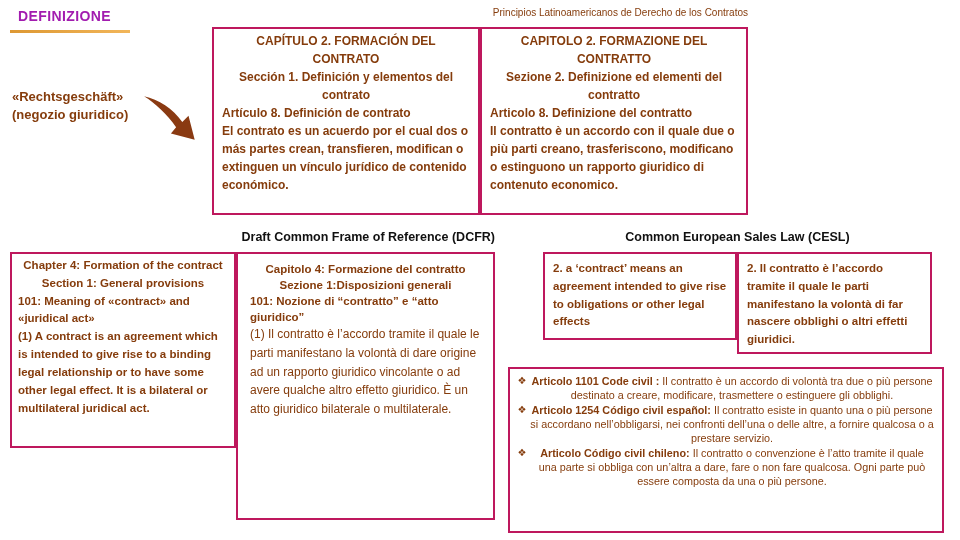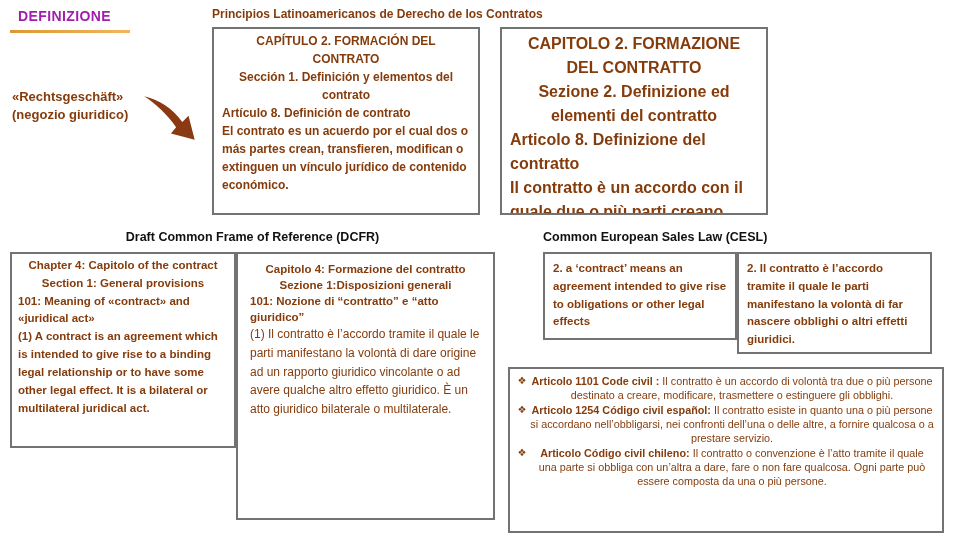--- a/index.html
+++ b/index.html
@@ -8,34 +8,34 @@
   .slide { position: relative; width: 960px; height: 540px; background: #ffffff; overflow: hidden; }
   .abs { position: absolute; }
   .maroon { color: #853C0C; }
 
   .title { left: 18px; top: 8px; font-size: 14px; font-weight: 700; color: #a21caf; letter-spacing: 0.4px; }
   .title-underline { left: 10px; top: 30px; width: 120px; height: 3px; background: linear-gradient(to right, #DD9833, #F2B65A); }
 
   .annotation { left: 12px; top: 88px; font-size: 13px; font-weight: 700; line-height: 1.35; }
   .arrow { left: 142px; top: 94px; }
 
-  .latam-header { left: 212px; top: 7px; width: 536px; text-align: left; font-weight: 700; font-size: 12px; }
+  .latam-header { left: 212px; top: 7px; width: 536px; text-align: right; font-weight: 400; font-size: 10px; }
 
-  .box { position: absolute; border: 2px solid #737373; background: #fff; overflow: hidden; }
+  .box { position: absolute; border: 2px solid #be185d; background: #fff; overflow: hidden; }
 
   .es-box { left: 212px; top: 27px; width: 268px; height: 188px; padding: 3px 8px; font-size: 12px; font-weight: 700; line-height: 1.5; }
-  .it-box { left: 500px; top: 27px; width: 268px; height: 188px; padding: 3px 8px; font-size: 16px; font-weight: 700; line-height: 1.5; }
+  .it-box { left: 480px; top: 27px; width: 268px; height: 188px; padding: 3px 8px; font-size: 12px; font-weight: 700; line-height: 1.5; }
   .center { text-align: center; }
 
-  .dcfr-header { left: 10px; top: 230px; width: 485px; text-align: center; font-weight: 700; font-size: 12.5px; color: #111; }
+  .dcfr-header { left: 10px; top: 230px; width: 485px; text-align: right; font-weight: 700; font-size: 12.5px; color: #111; }
   .dcfr-en-box { left: 10px; top: 252px; width: 226px; height: 196px; padding: 3px 6px; font-size: 11.5px; font-weight: 700; line-height: 1.55; }
   .dcfr-it-box { left: 236px; top: 252px; width: 259px; height: 268px; padding: 7px 12px; font-size: 11.5px; font-weight: 700; line-height: 1.4; }
   .dcfr-it-box .body-regular { font-weight: 400; line-height: 1.55; font-size: 12px; }
 
-  .cesl-header { left: 543px; top: 230px; width: 389px; font-weight: 700; font-size: 12.5px; color: #111; }
+  .cesl-header { left: 543px; top: 230px; width: 389px; text-align: center; font-weight: 700; font-size: 12.5px; color: #111; }
   .cesl-en-box { left: 543px; top: 252px; width: 194px; height: 88px; padding: 6px 8px; font-size: 11.5px; font-weight: 700; line-height: 1.55; }
   .cesl-it-box { left: 737px; top: 252px; width: 195px; height: 102px; padding: 6px 8px; font-size: 11.5px; font-weight: 700; line-height: 1.55; }
 
   .codes-box { left: 508px; top: 367px; width: 436px; height: 166px; padding: 5px 8px 5px 4px; font-size: 10.8px; line-height: 1.3; }
   .code-item { display: flex; margin-bottom: 1px; }
   .diamond { width: 16px; flex: none; text-align: center; font-size: 10px; line-height: 1.4; }
   .code-text { flex: 1; text-align: center; }
   .code-text b { font-weight: 700; }
 </style>
 </head>
@@ -67,21 +67,21 @@
   <div class="box it-box maroon">
     <div class="center">CAPITOLO 2. FORMAZIONE DEL CONTRATTO</div>
     <div class="center">Sezione 2. Definizione ed elementi del contratto</div>
     <div>Articolo 8. Definizione del contratto</div>
     <div>Il contratto è un accordo con il quale due o più parti creano, trasferiscono, modificano o estinguono un rapporto giuridico di contenuto economico.</div>
   </div>
 
   <div class="abs dcfr-header">Draft Common Frame of Reference (DCFR)</div>
 
   <div class="box dcfr-en-box maroon">
-    <div class="center">Chapter 4: Capitolo of the contract</div>
+    <div class="center">Chapter 4: Formation of the contract</div>
     <div class="center">Section 1: General provisions</div>
     <div>101: Meaning of «contract» and «juridical act»</div>
     <div>(1) A contract is an agreement which is intended to give rise to a binding legal relationship or to have some other legal effect. It is a bilateral or multilateral juridical act.</div>
   </div>
 
   <div class="box dcfr-it-box maroon">
     <div class="center">Capitolo 4: Formazione del contratto</div>
     <div class="center">Sezione 1:Disposizioni generali</div>
     <div>101: Nozione di “contratto” e “atto giuridico”</div>
     <div class="body-regular">(1) Il contratto è l’accordo tramite il quale le parti manifestano la volontà di dare origine ad un rapporto giuridico vincolante o ad avere qualche altro effetto giuridico. È un atto giuridico bilaterale o multilaterale.</div>

